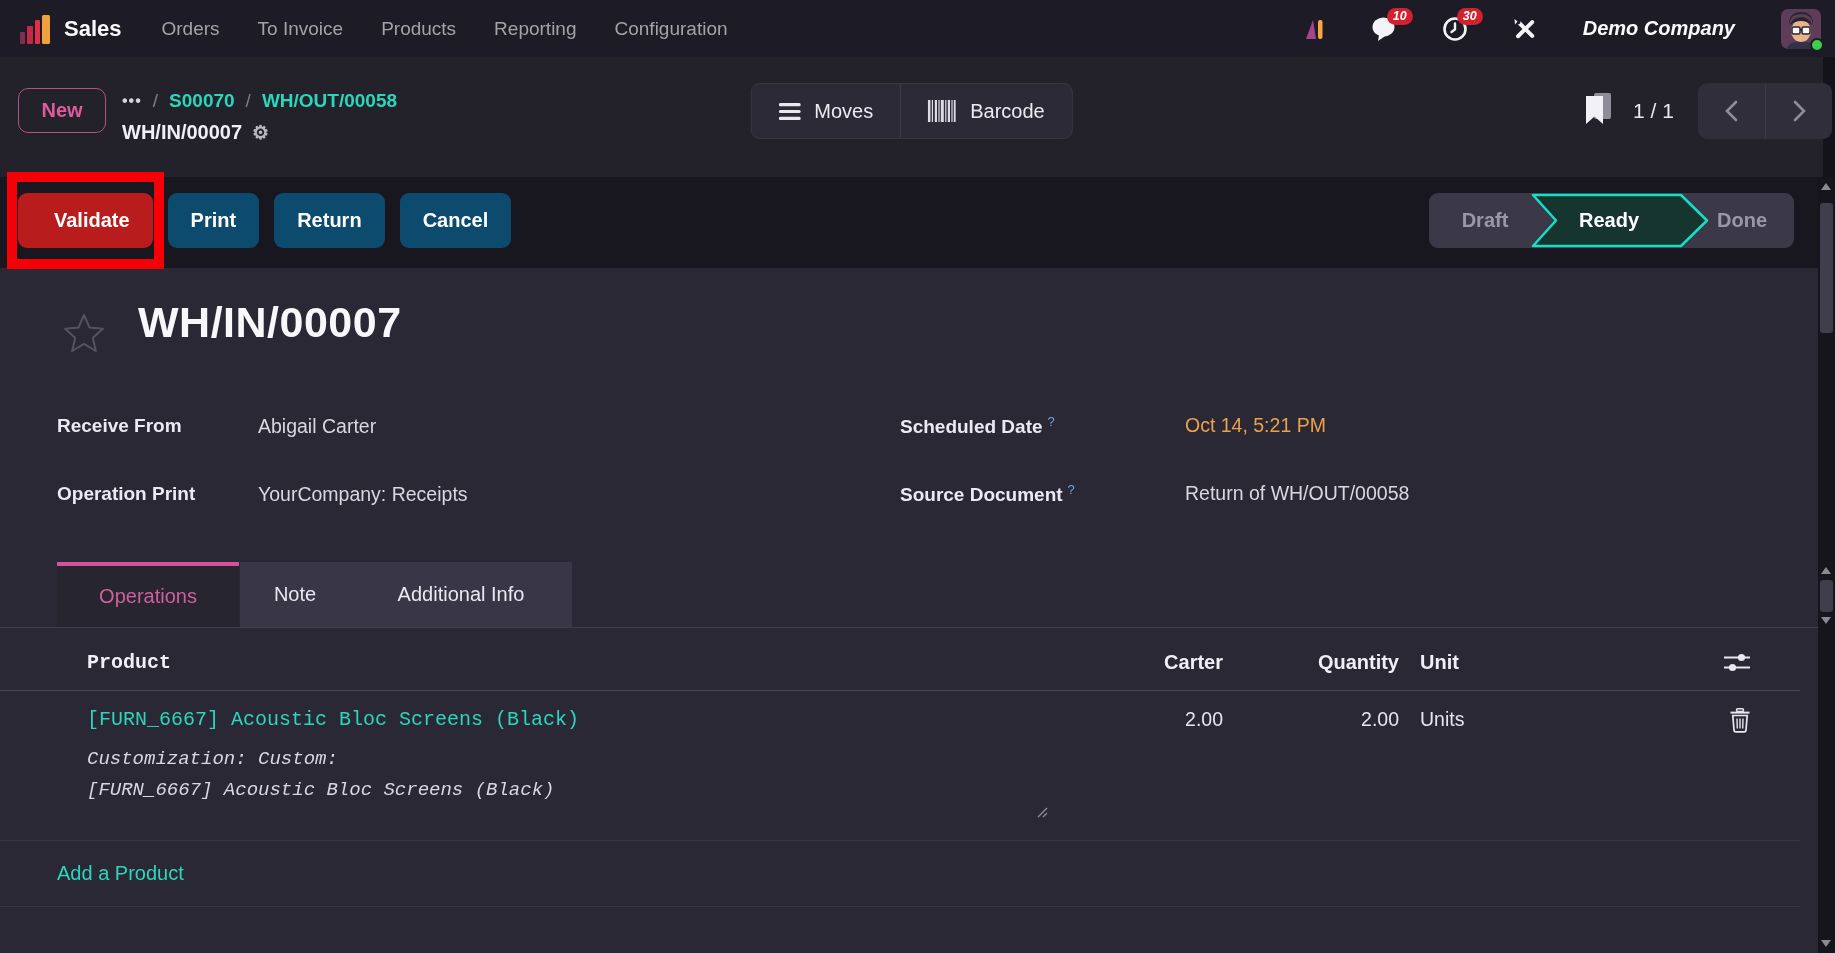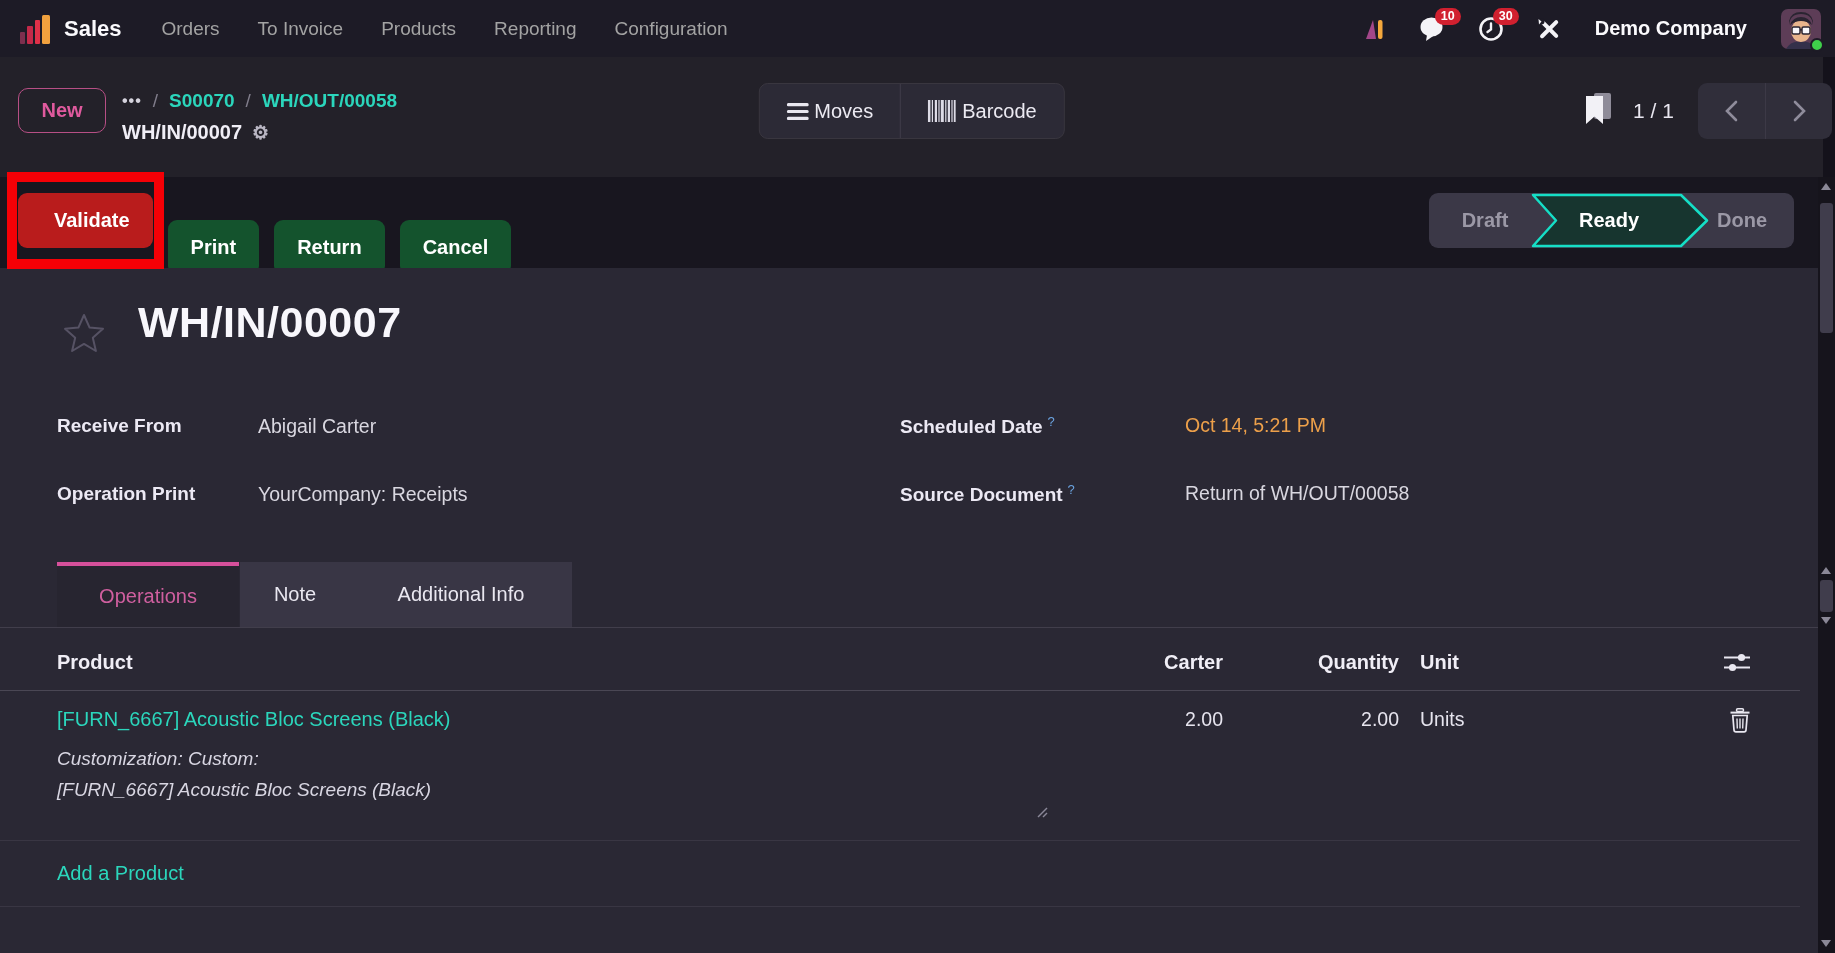--- a/index.html
+++ b/index.html
@@ -10,21 +10,21 @@
   }
   [data-interactable="true"] { cursor:pointer; }
 
   
   .navbar { position:absolute; top:0; left:0; right:0; height:57px; background:#1d1b26;
             display:flex; align-items:center; padding:0 14px; }
   .logo { width:34px; height:34px; margin-left:4px; flex:none; }
   .app-name { font-size:22px; font-weight:700; color:#fbfafd; margin-left:12px; }
   .menu { display:flex; gap:38px; margin-left:40px; font-size:19px; color:#a3a3a3; }
   .menu span { white-space:nowrap; }
-  .nav-right { margin-left:auto; display:flex; align-items:center; gap:30px; }
+  .nav-right { margin-left:auto; display:flex; align-items:center; gap:42px;font-style:italic; }
   .systray-icon { position:relative; width:28px; height:28px; display:flex; align-items:center; justify-content:center; }
   .badge { position:absolute; top:-7px; left:16px; background:#d1202f; color:#fff;
            font-size:12.5px; font-weight:700; padding:1px 6px; border-radius:10px; line-height:15px; }
   .company { font-size:20px; font-weight:700; color:#fbfafd; margin-left:2px; white-space:nowrap; }
   .avatar-wrap { position:relative; width:40px; height:40px; margin-left:4px; }
   .avatar-wrap svg { border-radius:7px; display:block; }
   .online-dot { position:absolute; right:-3px; bottom:-3px; width:14px; height:14px;
                 border-radius:50%; background:#3fcf4a; border:2px solid #1d1b26; }
 
   
@@ -36,37 +36,37 @@
   .crumbs { position:absolute; left:122px; top:33px; }
   .crumb-line1 { display:flex; align-items:center; gap:11px; font-size:19px; font-weight:600; }
   .crumb-ellipsis { color:#d5d3dd; letter-spacing:1px; font-size:16px; }
   .crumb-sep { color:#807d8b; font-weight:400; }
   .crumb-link { color:#2bd6bc; }
   .crumb-line2 { display:flex; align-items:center; gap:10px; margin-top:9px;
                  font-size:20px; font-weight:600; color:#f0eef6; }
   .gear-icon { font-size:19px; color:#b9b6c3; line-height:1; }
   .view-group { position:absolute; left:50%; transform:translateX(-50%); top:26px; height:56px;
                 display:flex; background:#2c2a36; border:1px solid #39363f; border-radius:9px; }
-  .view-btn { display:flex; align-items:center; gap:6px; padding:0 27px; font-size:20px; color:#eceaf2; }
+  .view-btn { display:flex; align-items:center; gap:14px; padding:0 27px; font-size:20px; color:#eceaf2; }
   .view-btn + .view-btn { border-left:1px solid #403d4a; }
   .bookmark { position:absolute; left:1585px; top:36px; }
   .pager-text { position:absolute; left:1633px; top:42px; font-size:21px; color:#e9e7f0; }
   .pager-nav { position:absolute; left:1698px; top:26px; height:56px; display:flex;
                background:#302e3a; border-radius:9px; overflow:hidden; }
   .pager-btn { width:67px; display:flex; align-items:center; justify-content:center; }
   .pager-btn + .pager-btn { border-left:1px solid #3c3946; }
 
   
   .controlbar { position:absolute; top:177px; left:0; right:0; height:91px; background:#18161f; }
   .action-btns { position:absolute; left:18px; top:16px; display:flex; gap:15px; }
   .btn { height:55px; border:none; border-radius:9px; font-family:inherit;
          font-size:20px; font-weight:600; color:#fff; padding:0 23px;
          display:flex; align-items:center; }
   .btn-primary { background:#b91c1c;padding-left:36px; }
-  .btn-secondary { background:#14532d;margin-top:27px; }
+  .btn-secondary { background:#0c4a6e; }
   .statusbar { position:absolute; left:1429px; top:16px; width:365px; height:55px;
                background:#3b3847; border-radius:9px; display:flex; align-items:center; }
   .status-step { font-size:20px; font-weight:600; color:#9b98a6; text-align:center; }
   .st-draft { width:112px; }
   .st-done  { position:absolute; right:0; width:104px; }
   .ready-arrow { position:absolute; left:102px; top:0; }
   .ready-label { position:absolute; left:102px; top:0; width:156px; height:55px;
                  display:flex; align-items:center; justify-content:center;
                  font-size:20px; font-weight:700; color:#ffffff; }
   .red-box { position:absolute; left:7px; top:172px; width:157px; height:97px;
@@ -93,21 +93,21 @@
   .tab { height:65px; display:flex; align-items:center; justify-content:center; font-size:20px; }
   .tab-active { width:182px; background:#272530; color:#cf5f9f; border-top:4px solid #d6509b; }
   .tab-inactive { background:#393645; color:#e9e7f0; }
   .tab-addinfo { width:222px; }
   .tab-note { width:111px; border-left:1px solid #2a2834; }
   .tabs-underline { position:absolute; left:0; right:17px; top:359px; height:1px; background:#413e4b; }
 
   
   .optable { position:absolute; left:0; right:35px; top:367px; }
   .trow { display:flex; }
-  .c-prod { flex:1 1 auto; padding-left:57px; min-width:0; }
+  .c-prod { flex:1 1 auto; padding-left:87px; min-width:0;font-family:Liberation Mono, monospace; }
   .c-demand { width:150px; text-align:right; flex:none; }
   .c-qty { width:176px; text-align:right; flex:none; }
   .c-unit { width:230px; padding-left:21px; flex:none; }
   .c-act { width:171px; flex:none; display:flex; justify-content:flex-end; padding-right:50px; }
   .thead { border-bottom:1px solid #4a4754; }
   .thead > div { padding-top:16px; padding-bottom:16px; font-size:20px; font-weight:700; color:#f0eef6; }
   .tbody-row { position:relative; height:150px; border-bottom:1px solid #393643; }
   .tbody-row .cellv { padding-top:17px; font-size:19.5px; color:#e6e4ee; }
   .prod-link { display:block; padding-top:17px; font-size:20px; color:#2bd6bc; margin-bottom:17px; }
   .prod-desc { font-size:19px; font-style:italic; color:#d8d6e2; margin-bottom:9px; }

